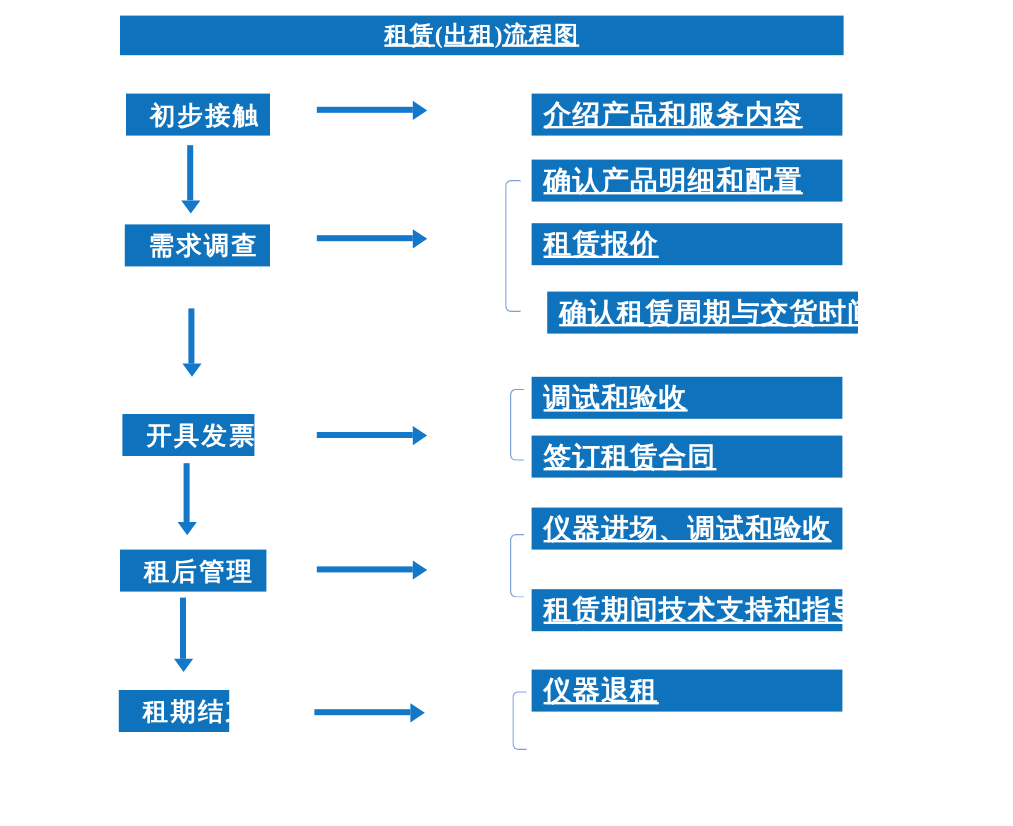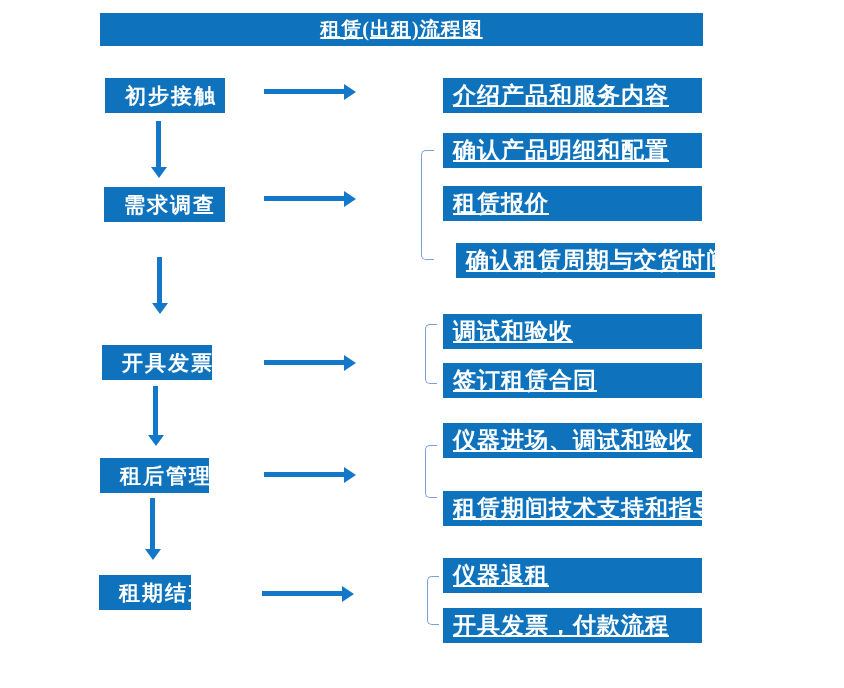--- a/index.html
+++ b/index.html
@@ -72,21 +72,21 @@
 
   <div class="stage" style="left:105px;top:78px;width:120px;">
     <span>初步接触</span>
   </div>
   <div class="stage" style="left:104px;top:187px;width:121px;">
     <span>需求调查</span>
   </div>
   <div class="stage" style="left:102px;top:345px;width:110px;">
     <span>开具发票</span>
   </div>
-  <div class="stage" style="left:100px;top:458px;width:109px;">
+  <div class="stage" style="left:100px;top:458px;width:122px;">
     <span>租后管理</span>
   </div>
   <div class="stage" style="left:99px;top:575px;width:92px;">
     <span>租期结束</span>
   </div>
 
   <div class="varrow" style="left:156px;top:121px;height:46px;"></div>
   <div class="varrow" style="left:157px;top:257px;height:46px;"></div>
   <div class="varrow" style="left:153px;top:386px;height:49px;"></div>
   <div class="varrow" style="left:150px;top:498px;height:51px;"></div>
@@ -122,17 +122,14 @@
   </div>
   <div class="detail" style="top:423px;">
     <span>仪器进场、调试和验收</span>
   </div>
   <div class="detail" style="top:491px;">
     <span>租赁期间技术支持和指导</span>
   </div>
   <div class="detail" style="top:558px;">
     <span>仪器退租</span>
   </div>
-  <div class="detail" style="top:608px;">
-    <span>开具发票，付款流程</span>
-  </div>
 
 </div>
 
 </body></html>

